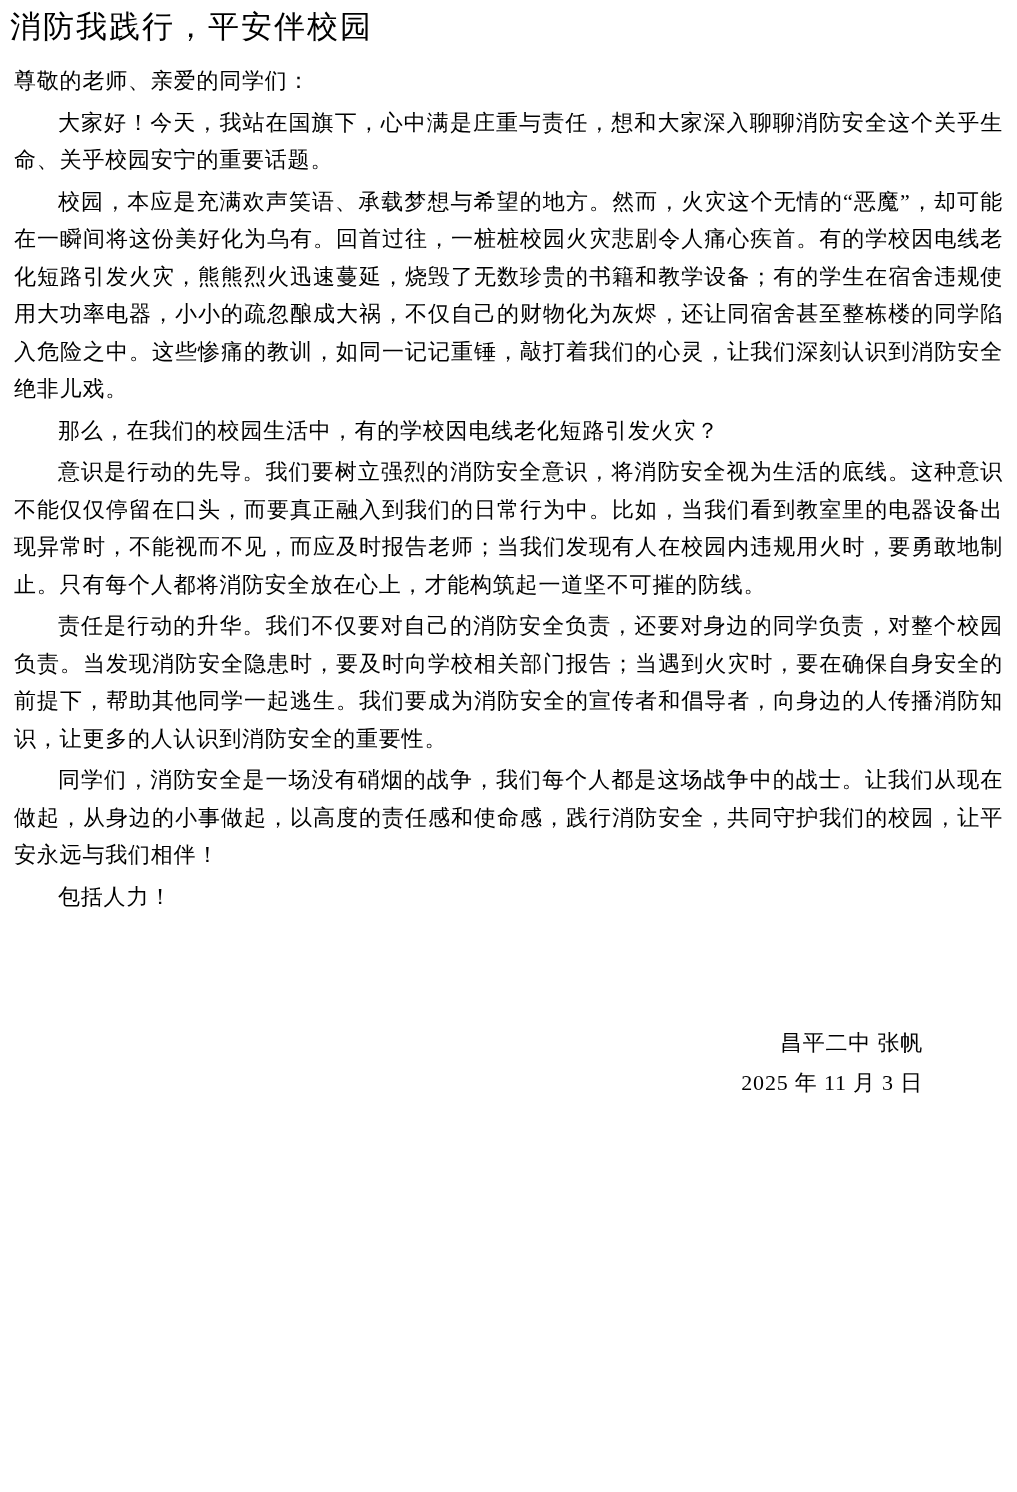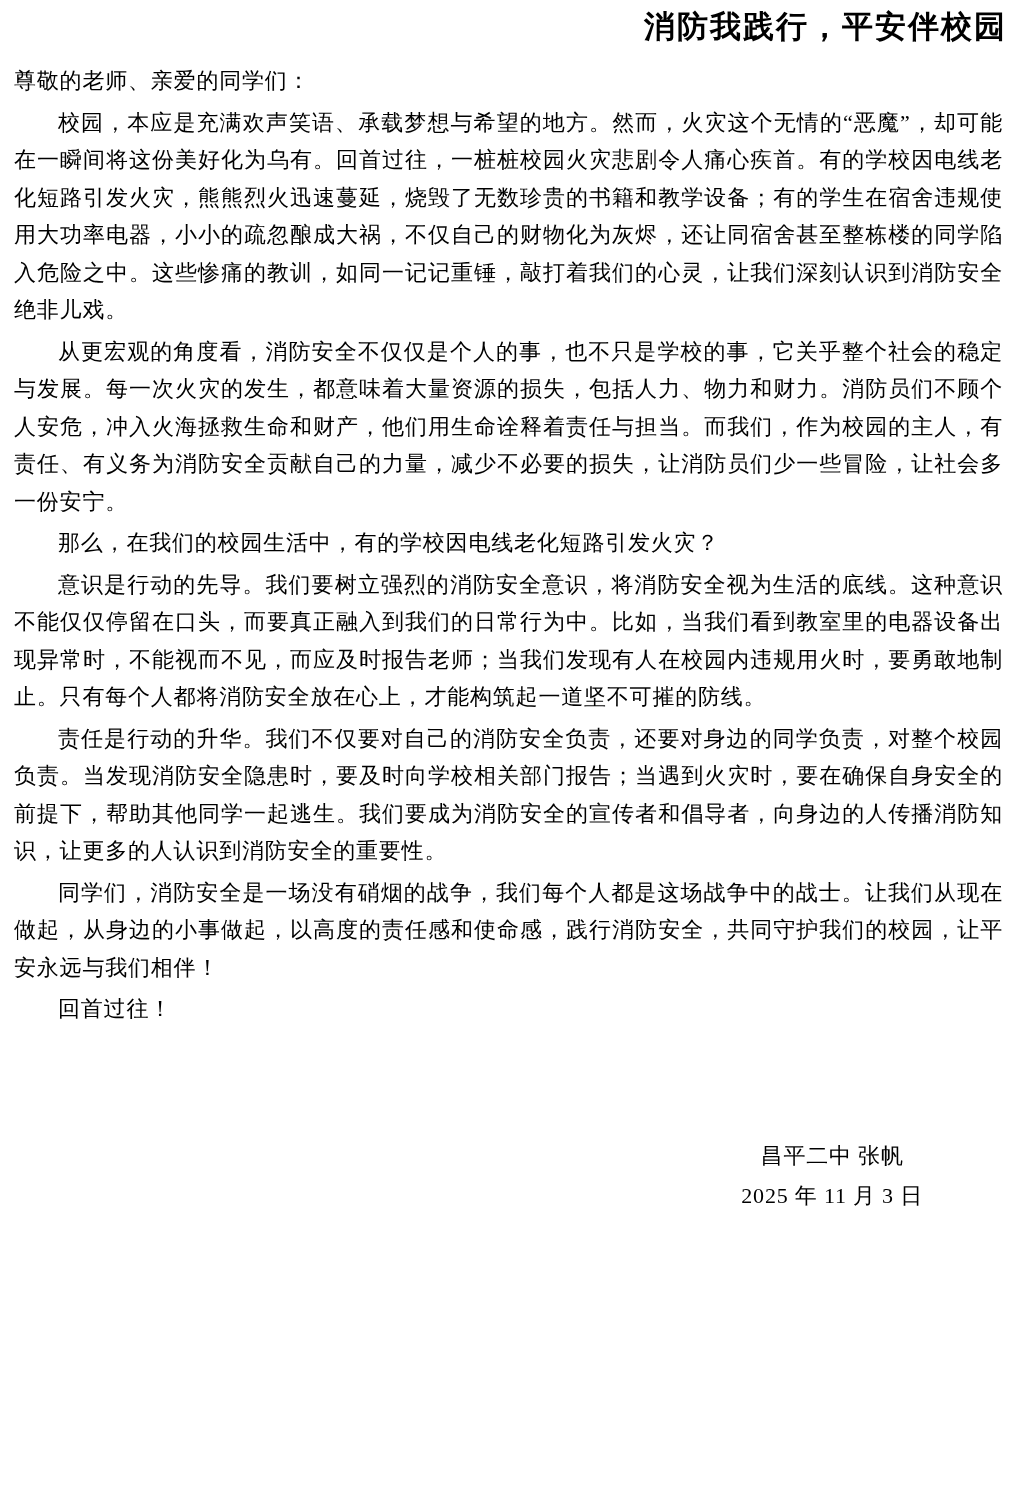--- a/index.html
+++ b/index.html
@@ -16,22 +16,22 @@
     width: 1017px;
     height: 1492px;
     box-sizing: border-box;
     padding: 0 10px;
     font-family: "Liberation Serif", "DejaVu Serif", serif;
     color: #000000;
     background: #ffffff;
   }
   .title {
     font-size: 31px;
-    font-weight: bold;
-    text-align: right;
+    font-weight: normal;
+    text-align: left;
     margin: 6px 0 14px 0;
     line-height: 42px;
     letter-spacing: 2px;
   }
   .para {
     margin: 4px;
     font-size: 22px;
     line-height: 37.5px;
     text-align: justify;
     text-indent: 2em;
@@ -43,36 +43,37 @@
   .signature-block {
     margin: 108px 84px 0 auto;
     width: fit-content;
     text-align: center;
     font-size: 22px;
     line-height: 40px;
     letter-spacing: 0.8px;
   }
   .sig-line {
     white-space: nowrap;
+    text-align: right;
   }
 </style>
 </head>
 <body>
 
 <div class="page">
   <h1 class="title">消防我践行，平安伴校园</h1>
 
   <div class="body">
     <p class="para no-indent">尊敬的老师、亲爱的同学们：</p>
+    <p class="para">大家好！今天，我站在国旗下，心中满是庄重与责任，想和大家深入聊聊消防安全这个关乎生命、关乎校园安宁的重要话题。</p>
     <p class="para">校园，本应是充满欢声笑语、承载梦想与希望的地方。然而，火灾这个无情的“恶魔”，却可能在一瞬间将这份美好化为乌有。回首过往，一桩桩校园火灾悲剧令人痛心疾首。有的学校因电线老化短路引发火灾，熊熊烈火迅速蔓延，烧毁了无数珍贵的书籍和教学设备；有的学生在宿舍违规使用大功率电器，小小的疏忽酿成大祸，不仅自己的财物化为灰烬，还让同宿舍甚至整栋楼的同学陷入危险之中。这些惨痛的教训，如同一记记重锤，敲打着我们的心灵，让我们深刻认识到消防安全绝非儿戏。</p>
-    <p class="para">从更宏观的角度看，消防安全不仅仅是个人的事，也不只是学校的事，它关乎整个社会的稳定与发展。每一次火灾的发生，都意味着大量资源的损失，包括人力、物力和财力。消防员们不顾个人安危，冲入火海拯救生命和财产，他们用生命诠释着责任与担当。而我们，作为校园的主人，有责任、有义务为消防安全贡献自己的力量，减少不必要的损失，让消防员们少一些冒险，让社会多一份安宁。</p>
     <p class="para">那么，在我们的校园生活中，有的学校因电线老化短路引发火灾？</p>
     <p class="para">意识是行动的先导。我们要树立强烈的消防安全意识，将消防安全视为生活的底线。这种意识不能仅仅停留在口头，而要真正融入到我们的日常行为中。比如，当我们看到教室里的电器设备出现异常时，不能视而不见，而应及时报告老师；当我们发现有人在校园内违规用火时，要勇敢地制止。只有每个人都将消防安全放在心上，才能构筑起一道坚不可摧的防线。</p>
     <p class="para">责任是行动的升华。我们不仅要对自己的消防安全负责，还要对身边的同学负责，对整个校园负责。当发现消防安全隐患时，要及时向学校相关部门报告；当遇到火灾时，要在确保自身安全的前提下，帮助其他同学一起逃生。我们要成为消防安全的宣传者和倡导者，向身边的人传播消防知识，让更多的人认识到消防安全的重要性。</p>
     <p class="para">同学们，消防安全是一场没有硝烟的战争，我们每个人都是这场战争中的战士。让我们从现在做起，从身边的小事做起，以高度的责任感和使命感，践行消防安全，共同守护我们的校园，让平安永远与我们相伴！</p>
-    <p class="para">回首过往！</p>
+    <p class="para">包括人力！</p>
   </div>
 
   <div class="signature-block">
     <div class="sig-line">昌平二中 张帆</div>
     <div class="sig-line">2025 年 11 月 3 日</div>
   </div>
 </div>
 
 </body></html>

